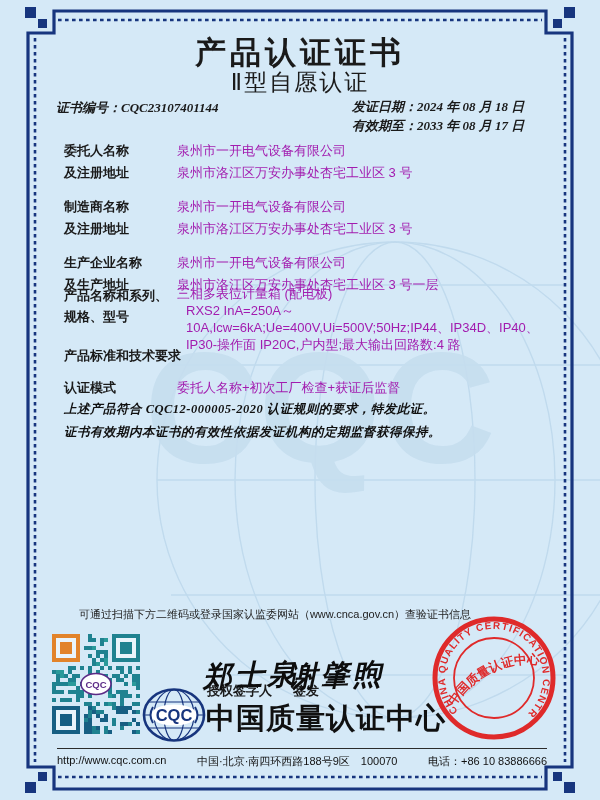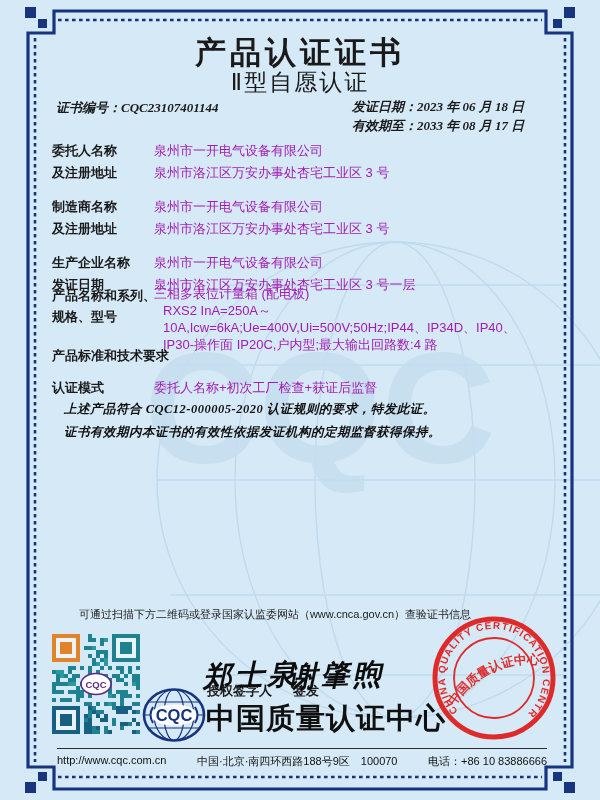--- a/index.html
+++ b/index.html
@@ -15,21 +15,21 @@
   .watermark{left:0;top:0;width:600px;height:800px;pointer-events:none;}
 
   
   .title{left:0;top:32px;width:600px;text-align:center;font-size:31px;font-weight:bold;letter-spacing:4px;}
   .subtitle{left:0;top:67px;width:600px;text-align:center;font-size:23px;letter-spacing:2px;font-weight:500;}
   .serifit{font-family:"Liberation Serif","DejaVu Serif",serif;font-style:italic;font-weight:bold;}
   .meta-left{left:56px;top:99px;font-size:13px;}
   .meta-right{left:352px;top:97px;font-size:13px;line-height:19px;}
 
   
-  .frow{display:grid;grid-template-columns:98px 1fr;column-gap:4px;width:482px;left:52px;}
+  .frow{display:grid;grid-template-columns:98px 1fr;column-gap:15px;width:482px;left:64px;}
   .flabel{font-weight:bold;font-size:13px;line-height:22px;white-space:nowrap;}
   .fvalue{font-size:13px;line-height:22px;color:#a21caf;}
   .fvalue.tight{line-height:17px;}
   .prod-spec{margin-top:0;margin-left:9px;}
 
   .statement{left:64px;width:480px;font-size:12.5px;color:#111;
     font-family:"Liberation Serif","DejaVu Serif",serif;font-style:italic;font-weight:bold;letter-spacing:.5px;}
 
   .verify-note{left:55px;top:607px;width:440px;text-align:center;font-size:11px;color:#222;}
 
@@ -84,21 +84,21 @@
       <line x1="35" y1="38" x2="35" y2="762"></line>
       <line x1="565" y1="38" x2="565" y2="762"></line>
     </g>
   </svg>
 
   <div class="abs title">产品认证证书</div>
   <div class="abs subtitle">Ⅱ型自愿认证</div>
 
   <div class="abs meta-left serifit">证书编号：CQC23107401144</div>
   <div class="abs meta-right serifit">
-    <div>发证日期：2023 年 06 月 18 日</div>
+    <div>发证日期：2024 年 08 月 18 日</div>
     <div>有效期至：2033 年 08 月 17 日</div>
   </div>
 
   <div class="abs frow" style="top:140px">
     <div>
       <div class="flabel">委托人名称</div>
       <div class="flabel">及注册地址</div>
     </div>
     <div>
       <div class="fvalue">泉州市一开电气设备有限公司</div>
@@ -113,21 +113,21 @@
     </div>
     <div>
       <div class="fvalue">泉州市一开电气设备有限公司</div>
       <div class="fvalue">泉州市洛江区万安办事处杏宅工业区 3 号</div>
     </div>
   </div>
 
   <div class="abs frow" style="top:252px">
     <div>
       <div class="flabel">生产企业名称</div>
-      <div class="flabel">发证日期</div>
+      <div class="flabel">及生产地址</div>
     </div>
     <div>
       <div class="fvalue">泉州市一开电气设备有限公司</div>
       <div class="fvalue">泉州市洛江区万安办事处杏宅工业区 3 号一层</div>
     </div>
   </div>
 
   <div class="abs frow" style="top:285px">
     <div>
       <div class="flabel" style="line-height:21px">产品名称和系列、</div>

